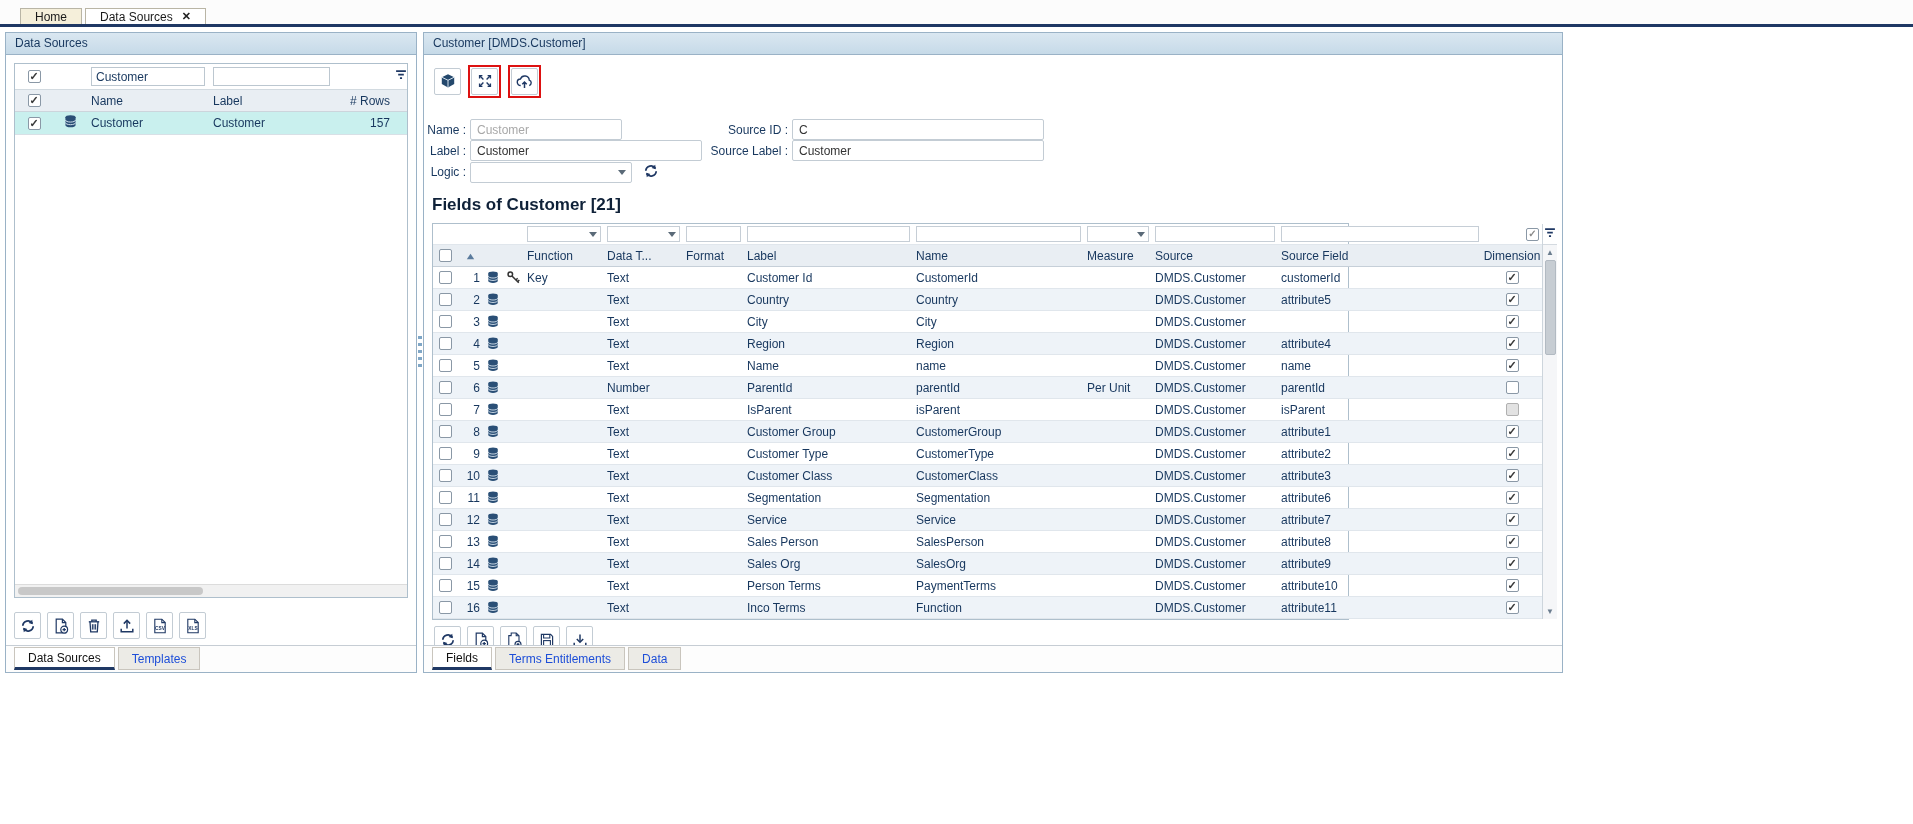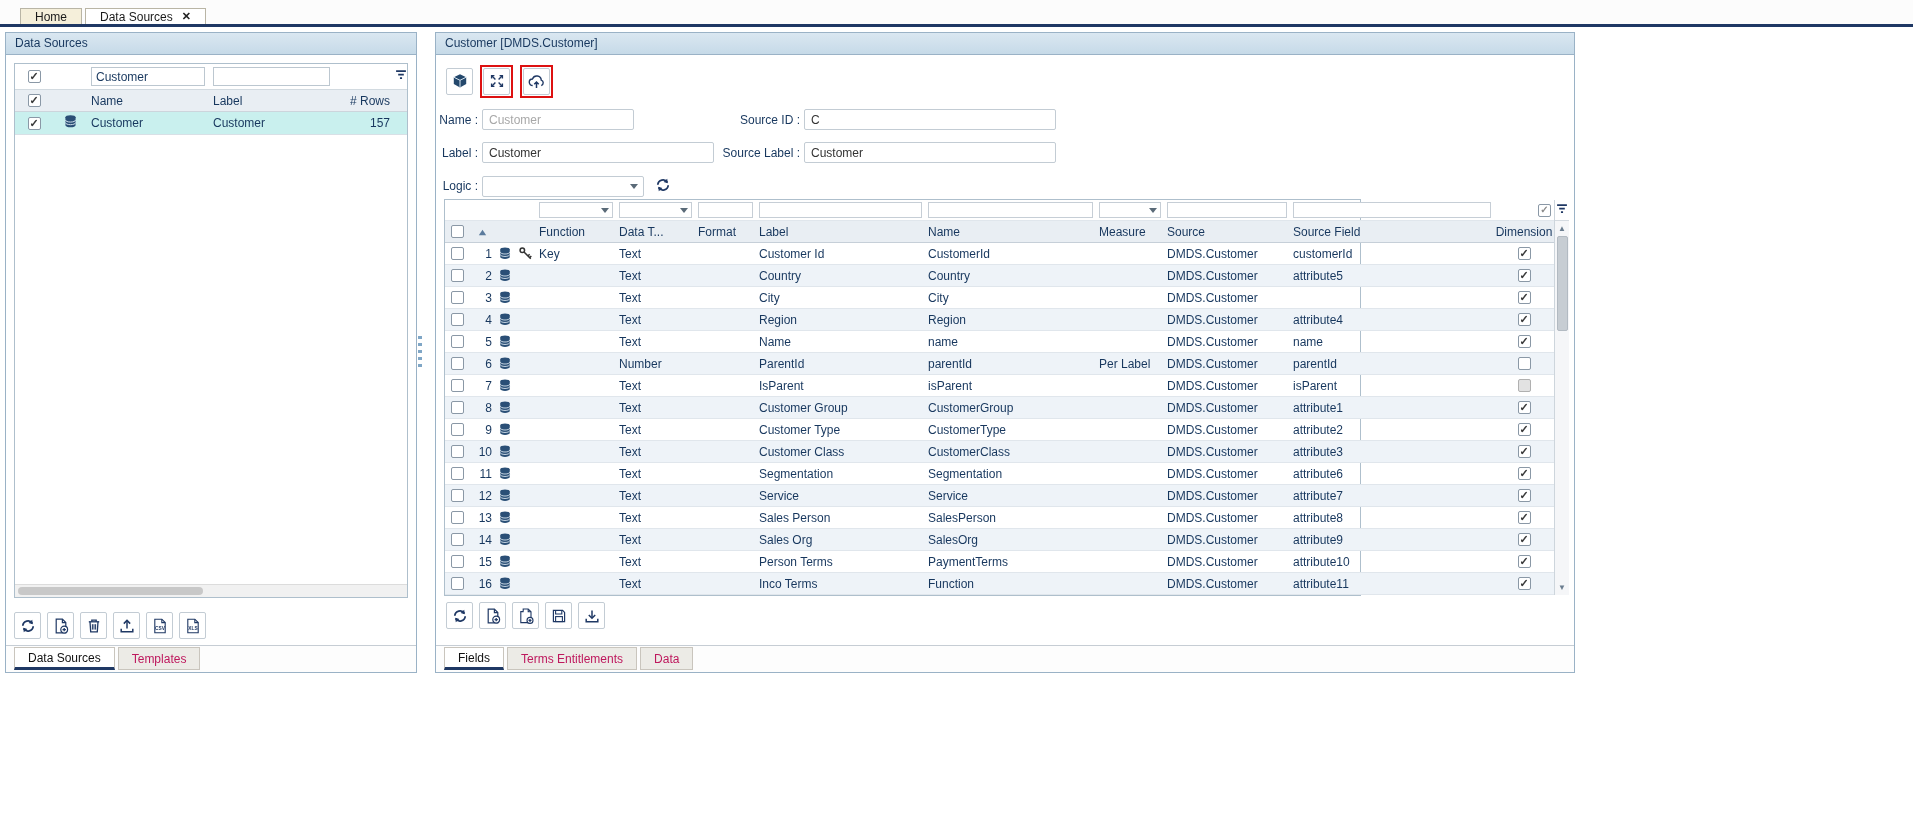--- a/index.html
+++ b/index.html
@@ -22,21 +22,21 @@
     border:1px solid #b9b5a5;border-bottom:none;color:#1a1a1a;cursor:pointer;}
   .ttab.home{background:#f5efda;}
   .ttab.active{background:#fff;}
   .closex{font-size:11px;font-weight:bold;color:#222;cursor:pointer;line-height:1;}
   .navline{height:3px;background:var(--accent-navy);}
   
   .panels{position:relative;width:1913px;height:797px;}
   .panel{position:absolute;top:5px;display:flex;flex-direction:column;background:#fff;
     border:1px solid #9ab2c6;}
   .panel.left{left:5px;width:412px;height:641px;}
-  .panel.right{left:435px;width:1140px;height:641px;}
+  .panel.right{left:423px;width:1140px;height:641px;}
   .splitter{position:absolute;left:417px;top:5px;width:6px;height:641px;display:flex;
     align-items:center;justify-content:center;cursor:col-resize;}
   .splitter .dots{width:4px;height:34px;background:
     repeating-linear-gradient(#7fa6c6 0 3px,transparent 3px 7px);}
   .phead{height:22px;flex:0 0 22px;background:linear-gradient(#dae7f1,var(--panel-header-blue));
     border-bottom:1px solid #9ab2c6;line-height:21px;padding:0 9px;color:#17375e;}
   .pbody{flex:1;padding:8px;overflow:hidden;display:flex;flex-direction:column;}
   
   .lgrid{border:1px solid #aebfcc;flex:1;display:flex;flex-direction:column;background:#fff;}
   .lrow{display:grid;grid-template-columns:38px 34px 122px 125px 60px 1fr;align-items:center;}
@@ -62,26 +62,26 @@
   .tbtn{width:27px;height:27px;background:#fff;border:1px solid #c3ccd4;border-radius:2px;
     display:inline-flex;align-items:center;justify-content:center;padding:0;cursor:pointer;}
   .tbtn svg{display:block;}
   .redwrap{display:inline-flex;border:2px solid var(--highlight-red);padding:1px;}
   .iconbtn{border:none;background:transparent;padding:0;cursor:pointer;display:inline-flex;
     align-items:center;justify-content:center;width:22px;height:22px;}
   
   .ptabs{flex:0 0 27px;display:flex;align-items:flex-start;gap:3px;padding:1px 8px 0;
     border-top:1px solid #c6cdd4;background:#fdfdfd;}
   .btab{height:23px;display:flex;align-items:center;padding:0 13px;background:#ecebe6;
-    border:1px solid #c9c5bd;color:#be185d;cursor:pointer;}
+    border:1px solid #c9c5bd;color:#1d4ed8;cursor:pointer;}
   .btab.active{background:#fff;border-bottom:3px solid var(--accent-navy);color:#111;}
   
   .rtoolbar{display:flex;gap:7px;align-items:center;height:36px;flex:0 0 36px;padding-left:2px;}
-  .formgrid{display:grid;grid-template-columns:34px 236px 78px 252px;gap:12px 4px;
-    align-items:center;margin:10px 0 2px 0;}
+  .formgrid{display:grid;grid-template-columns:34px 236px 78px 252px;gap:0 4px;
+    align-items:center;margin:20px 0 2px 0;}
   .flabel{justify-self:end;white-space:nowrap;color:#17375e;}
   .flabel.bold{font-weight:normal;}
   .fin{height:21px;border:1px solid #c3ccd4;border-radius:2px;font:inherit;color:#333;
     padding:0 6px;}
   .fin::placeholder{color:#a8a8a8;}
   .w152{width:152px;}.w232{width:232px;}.w252{width:252px;}
   .logicrow{display:flex;align-items:center;gap:8px;}
   .fselect{width:162px;height:21px;border:1px solid #c3ccd4;border-radius:2px;background:#fff;
     display:flex;align-items:center;justify-content:flex-end;padding:0 5px;cursor:pointer;}
   .chev{width:0;height:0;border-left:4px solid transparent;border-right:4px solid transparent;
@@ -307,20 +307,21 @@
                   <path d="M2.8 7.8 A5.2 5.2 0 0 1 12.4 5.4" fill="none" stroke="#1f3864" stroke-width="1.8"></path>
                   <polygon points="12.2,1.8 12.8,6.2 8.6,5.0" fill="#1f3864"></polygon>
                   <polygon points="3.8,14.2 3.2,9.8 7.4,11.0" fill="#1f3864"></polygon>
                 </svg></span>
             </button>
         </div>
         <div></div>
           <div></div>
       </div>
 
+      <h2 class="fheading">Fields of Customer [21]</h2>
 
       <div class="fgrid">
         <div class="fgrid-main">
           <div class="frow filter">
             <div class="fc"></div>
               <div class="fc"></div>
               <div class="fc"></div>
               <div class="fc"></div>
             <div class="fc">
                 <span class="ff">
@@ -520,21 +521,21 @@
                     <path d="M2.6 3.4 V12 c0 1.2 2.4 2.2 5.4 2.2 s5.4-1 5.4-2.2 V3.4" fill="#2a4f76"></path>
                     <path d="M2.6 6.4 c0 1.2 2.4 2.2 5.4 2.2 s5.4-1 5.4-2.2 M2.6 9.2 c0 1.2 2.4 2.2 5.4 2.2 s5.4-1 5.4-2.2" fill="none" stroke="#dbe7f1" stroke-width="1"></path>
                   </svg>
                 </div>
                 <div class="fc center"></div>
                 <div class="fc"></div>
                 <div class="fc">Number</div>
                 <div class="fc"></div>
                 <div class="fc">ParentId</div>
                 <div class="fc">parentId</div>
-                <div class="fc">Per Label</div>
+                <div class="fc">Per Unit</div>
                 <div class="fc">DMDS.Customer</div>
                 <div class="fc">parentId</div>
                 <div class="fc center">
                   <span class="cb"></span>
                 </div>
               </div>
               <div class="frow body">
                 <div class="fc center">
                   <span class="cb"></span>
                 </div>

